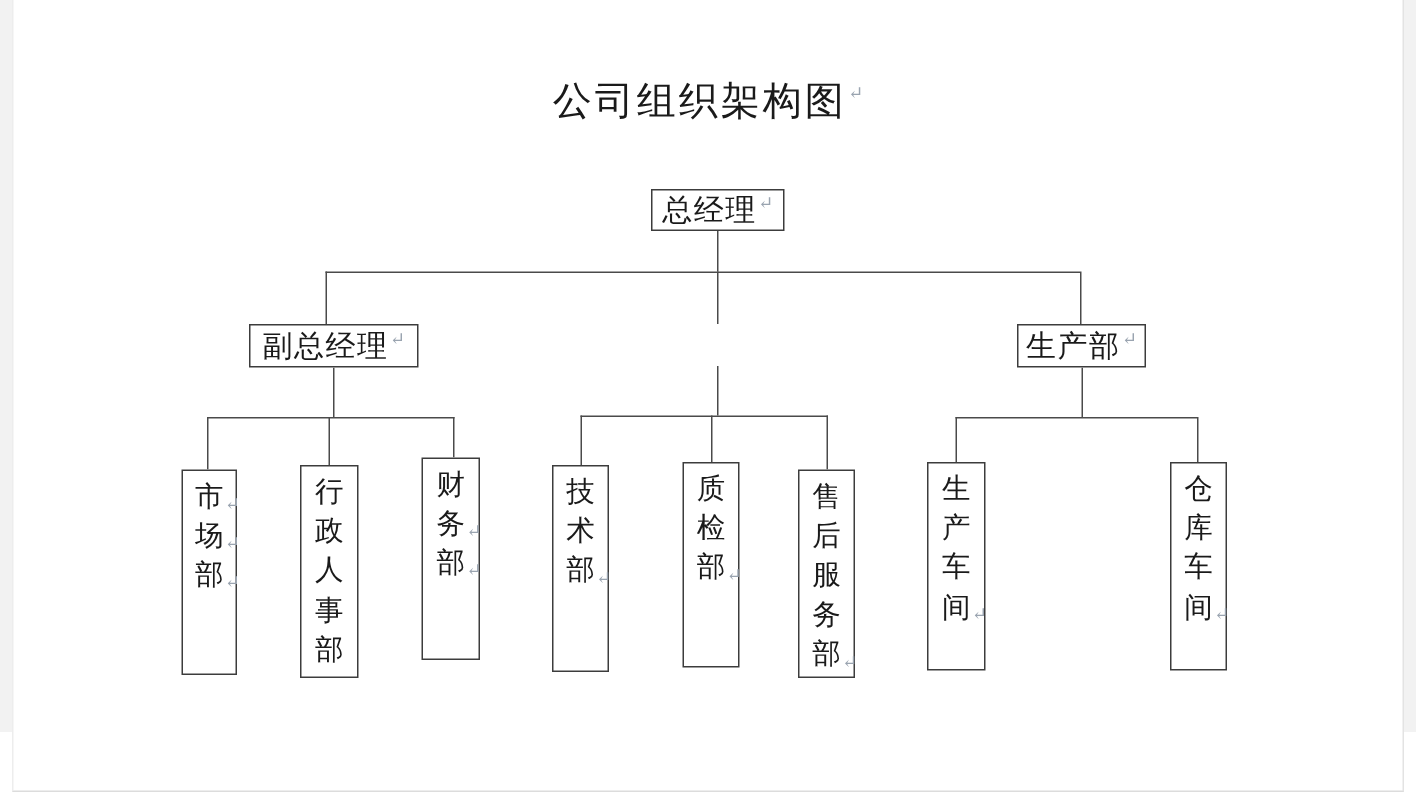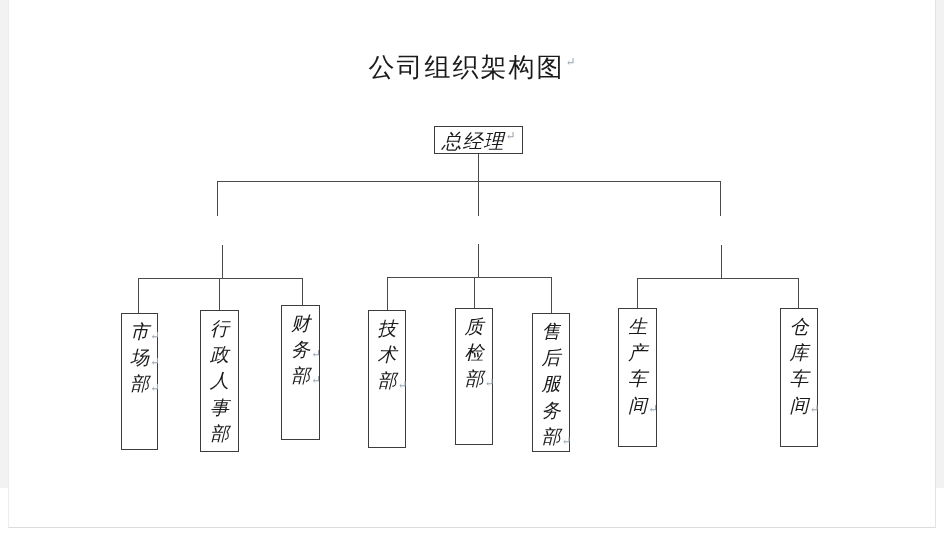--- a/index.html
+++ b/index.html
@@ -52,21 +52,20 @@
   .node {
     position: absolute;
     box-sizing: border-box;
     border: 1px solid #3c3c3c;
     background: #ffffff;
     color: #1a1a1a;
     display: flex;
     align-items: center;
     justify-content: center;
     z-index: 3;
-    font-style: italic;
   }
   .node .label {
     font-size: 20px;
     line-height: 1;
     white-space: nowrap;
     letter-spacing: 1px;
   }
   .node.vert {
     align-items: flex-start;
     justify-content: center;
@@ -117,20 +116,26 @@
   </div>
 
   <div class="line-v" style="left:478px; top:154px; height:27px;"></div>
 
   <div class="line-h" style="left:217px; top:181px; width:503px;"></div>
 
   <div class="line-v" style="left:217px; top:181px; height:35px;"></div>
   <div class="line-v" style="left:478px; top:181px; height:35px;"></div>
   <div class="line-v" style="left:720px; top:181px; height:35px;"></div>
 
+  <div class="node" style="left:166px; top:216px; width:113px; height:29px;">
+    <span class="label"><span>副总经理</span><span class="pilcrow">↵</span></span>
+  </div>
+  <div class="node" style="left:678px; top:216px; width:86px; height:29px;">
+    <span class="label"><span>生产部</span><span class="pilcrow">↵</span></span>
+  </div>
 
   <div class="line-v" style="left:222px; top:245px; height:33px;"></div>
   <div class="line-h" style="left:138px; top:278px; width:165px;"></div>
   <div class="line-v" style="left:138px; top:278px; height:35px;"></div>
   <div class="line-v" style="left:219px; top:278px; height:32px;"></div>
   <div class="line-v" style="left:302px; top:278px; height:27px;"></div>
 
   <div class="line-v" style="left:478px; top:244px; height:33px;"></div>
   <div class="line-h" style="left:387px; top:277px; width:165px;"></div>
   <div class="line-v" style="left:387px; top:277px; height:33px;"></div>

